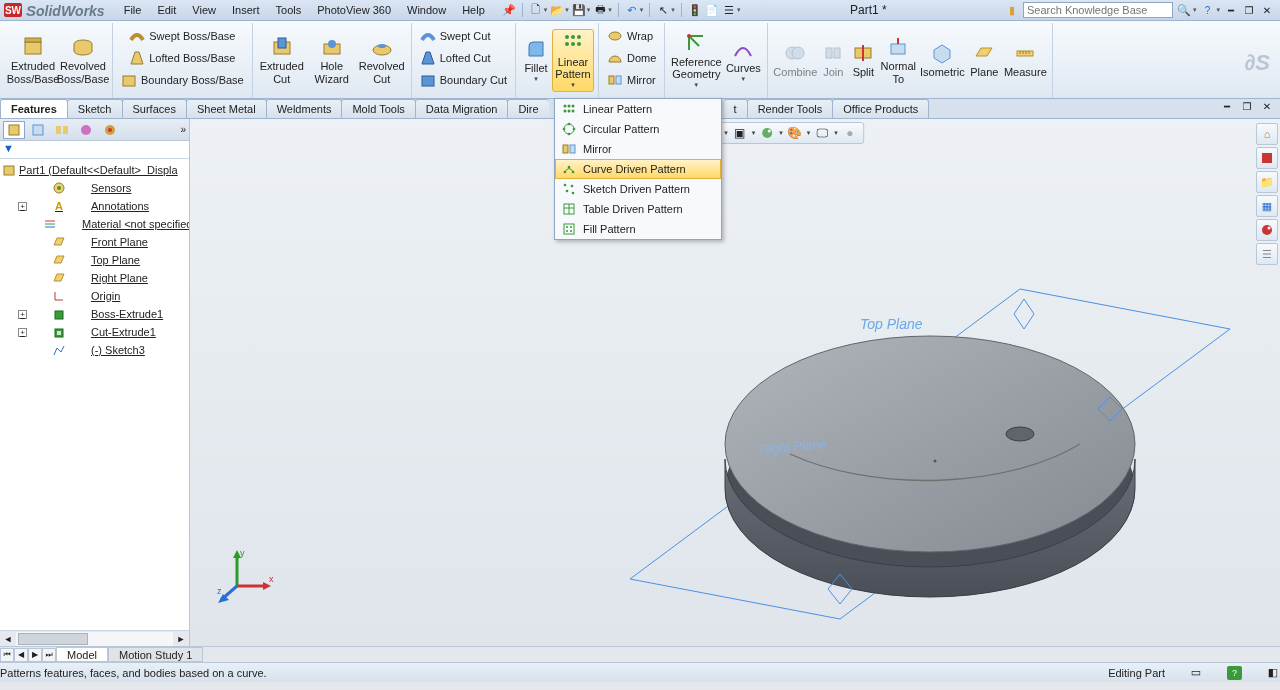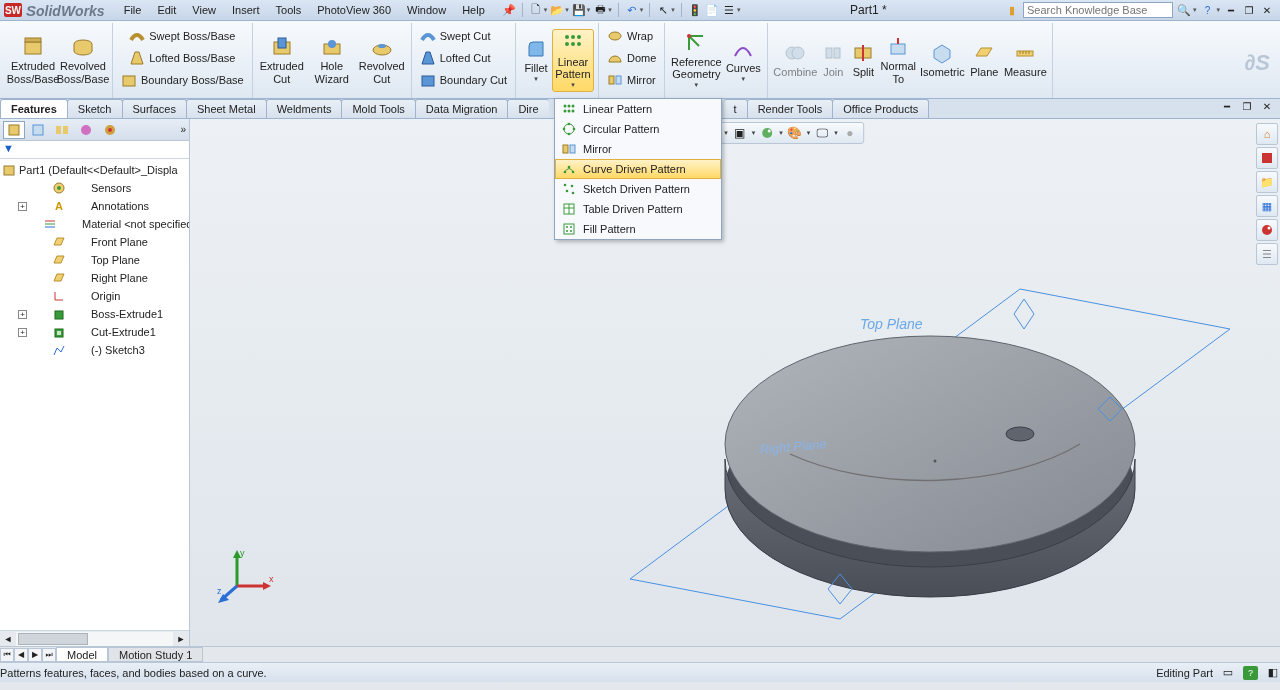--- a/index.html
+++ b/index.html
@@ -42,21 +42,21 @@
 .tabs-right { position:absolute; right:4px; top:2px; display:flex; gap:6px; }
 
 
 .main { display:flex; height:527px; }
 .sidebar { width:190px; background:#f0f3f7; border-right:1px solid #b9c6d6; display:flex; flex-direction:column; }
 .fm-tabs { height:22px; background:linear-gradient(#e6edf5,#d4dfec); border-bottom:1px solid #b9c6d6; display:flex; align-items:center; gap:2px; padding:0 3px; }
 .fm-tab { width:22px; height:18px; display:flex; align-items:center; justify-content:center; border:1px solid transparent; }
 .fm-tab.active { border:1px solid #8fa6c2; background:#fff; }
 .fm-filter { height:18px; background:#fff; border-bottom:1px solid #cbd6e3; padding:1px 3px; font-size:11px; color:#1560c8; }
 .tree { flex:1; overflow:auto; background:#fff; padding:2px 0; }
-.tree-item { display:flex; align-items:center; height:18px; padding-left:4px; gap:3px; cursor:default; white-space:nowrap; }
+.tree-item { display:flex; align-items:center; height:18px; padding-left:4px; gap:3px; cursor:default; white-space:nowrap;text-decoration:underline; }
 .tree-item .exp { width:9px; height:9px; border:1px solid #888; font-size:8px; line-height:7px; text-align:center; background:#fff; }
 .tree-item .noexp { width:9px; }
 .tree-item .ti { width:14px; height:14px; display:flex; align-items:center; justify-content:center; }
 .tree-item.l1 { padding-left:18px;gap:25px; }
 .tree-item.l0 { padding-left:2px; }
 .sb-scroll { height:16px; background:#e6e9ed; border-top:1px solid #cbd6e3; display:flex; align-items:center; }
 .sb-scroll .sb-arrow { width:16px; text-align:center; font-size:9px; }
 .sb-scroll .sb-track { flex:1; height:14px; background:#f5f6f8; position:relative; }
 
 
@@ -77,21 +77,21 @@
 
 
 .bottom-tabs { height:16px; background:#e4e8ec; display:flex; align-items:center; border-top:1px solid #b9c6d6; }
 .bt-nav { display:flex; }
 .bt-nav span { width:14px; height:14px; border:1px solid #b9c6d6; background:#f2f4f7; font-size:8px; display:flex; align-items:center; justify-content:center; }
 .bt-tab { padding:0 10px; height:15px; border:1px solid #b9c6d6; background:#fff; font-size:11px; display:flex; align-items:center; }
 .bt-tab.inactive { background:#e0e4e9; }
 
 
 .statusbar { height:20px; background:linear-gradient(#e9eff6,#d7e1ed); border-top:1px solid #b9c6d6; display:flex; align-items:center; padding:0 0; font-size:11px; }
-.statusbar .st-right { margin-left:auto; display:flex; align-items:center; gap:8px;justify-content:flex-end; }
+.statusbar .st-right { margin-left:auto; display:flex; align-items:center; gap:24px;justify-content:flex-end; }
 .st-ico { width:14px; height:14px; display:flex; align-items:center; justify-content:center; }
 
 
 .model-svg { position:absolute; left:240px; top:60px; }
 
 
 .doc-controls { position:absolute; right:6px; top:0px; display:flex; gap:6px; }
 </style>
 </head>
 <body>

